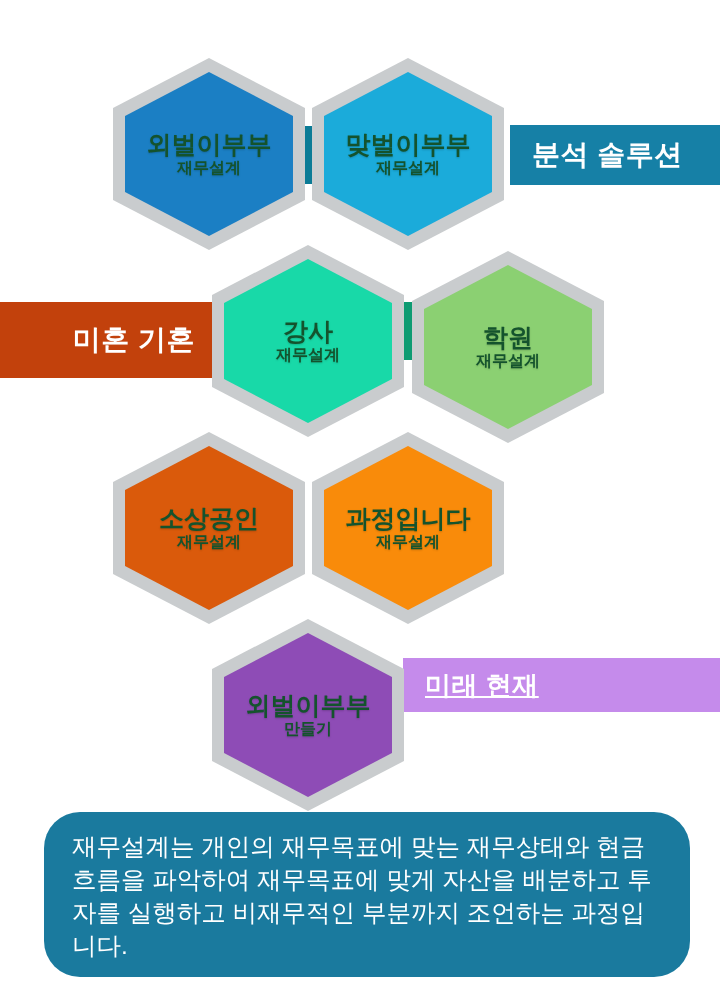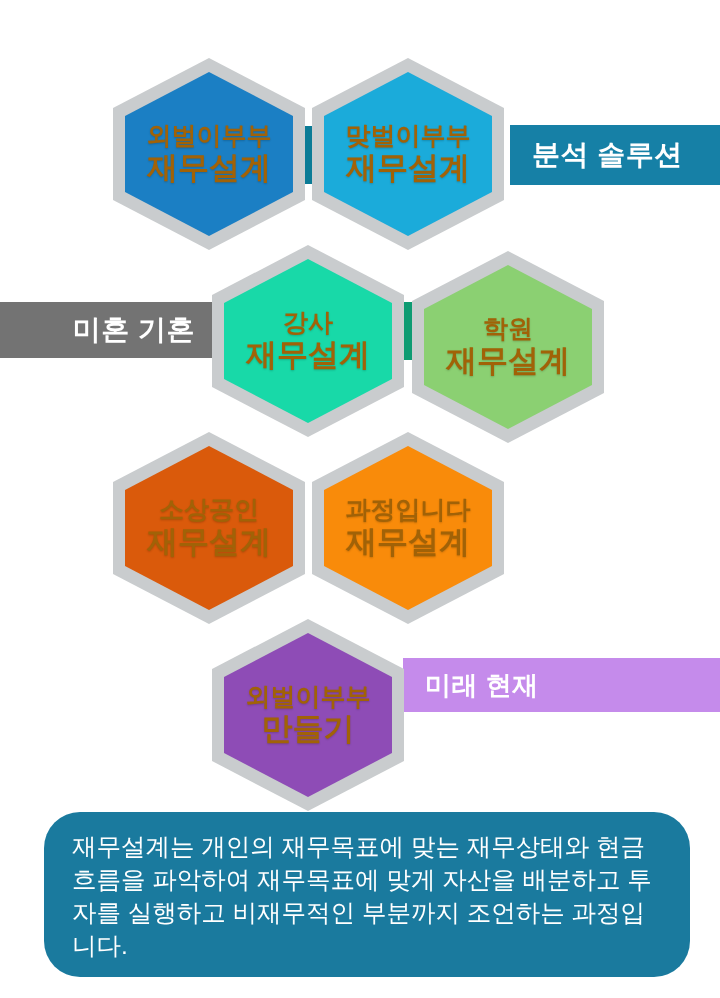--- a/index.html
+++ b/index.html
@@ -36,37 +36,38 @@
     height: 60px;
     background: #1680A6;
     font-size: 28px;
     padding-left: 22px;
     box-sizing: border-box;
   }
   .banner-marital {
     left: 0px;
     top: 302px;
     width: 213px;
-    height: 56px;
-    background: #737373;
+    height: 76px;
+    background: #c2410c;
     font-size: 28px;
     justify-content: flex-end;
     padding-right: 18px;
     box-sizing: border-box;
     align-items: center;
   }
   .banner-time {
     left: 403px;
     top: 658px;
     width: 317px;
     height: 54px;
     background: #C58BEB;
     font-size: 26px;
     padding-left: 22px;
     box-sizing: border-box;
+    text-decoration: underline;
   }
 
   
   .connector {
     position: absolute;
     z-index: 1;
   }
   .conn-row1 {
     left: 296px;
     top: 126px;
@@ -100,30 +101,30 @@
   .hex-label {
     position: absolute;
     left: 0;
     top: 0;
     width: 192px;
     height: 192px;
     display: flex;
     flex-direction: column;
     align-items: center;
     justify-content: center;
-    color: #a16207;
+    color: #14532d;
     font-weight: bold;
     font-size: 25px;
     line-height: 1.18;
     text-align: center;
     white-space: nowrap;
     text-shadow: 0 1px 2px rgba(0,0,0,0.18);
     pointer-events: none;
   }
-  .hex-label .l2 { font-size: 31px; }
+  .hex-label .l2 { font-size: 16px; }
 
   
   .hex-single   { left: 113px; top:  58px; }
   .hex-dual     { left: 312px; top:  58px; padding-left: 12px; }
   .hex-teacher  { left: 212px; top: 245px; }
   .hex-academy  { left: 412px; top: 251px; padding-left: 12px; }
   .hex-small    { left: 113px; top: 432px; }
   .hex-rookie   { left: 312px; top: 432px; }
   .hex-retire   { left: 212px; top: 619px; }
 

